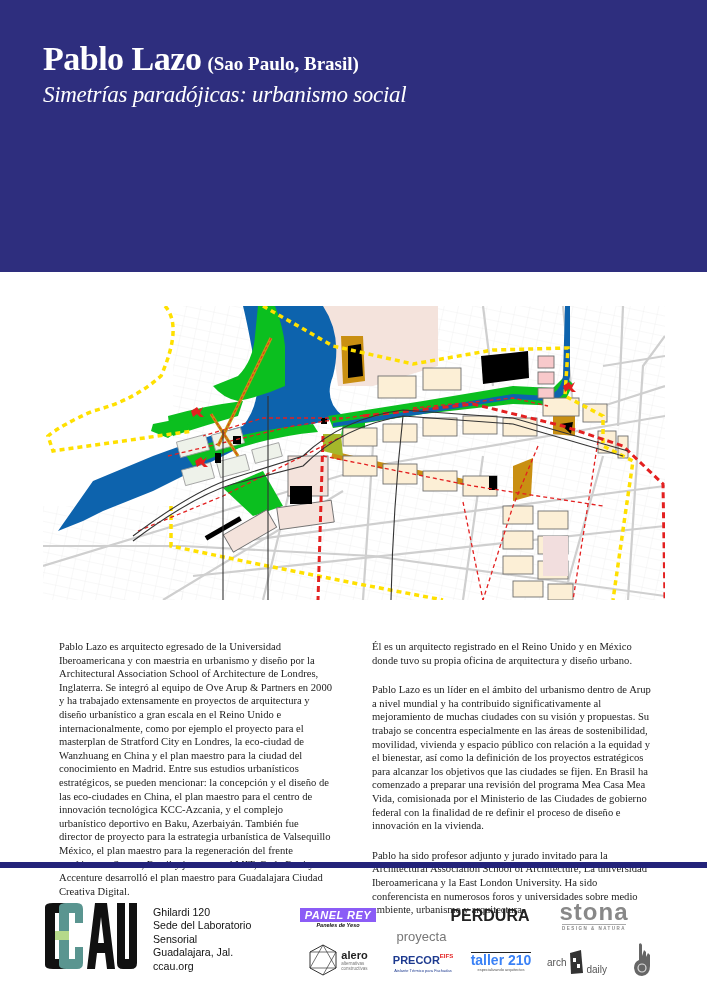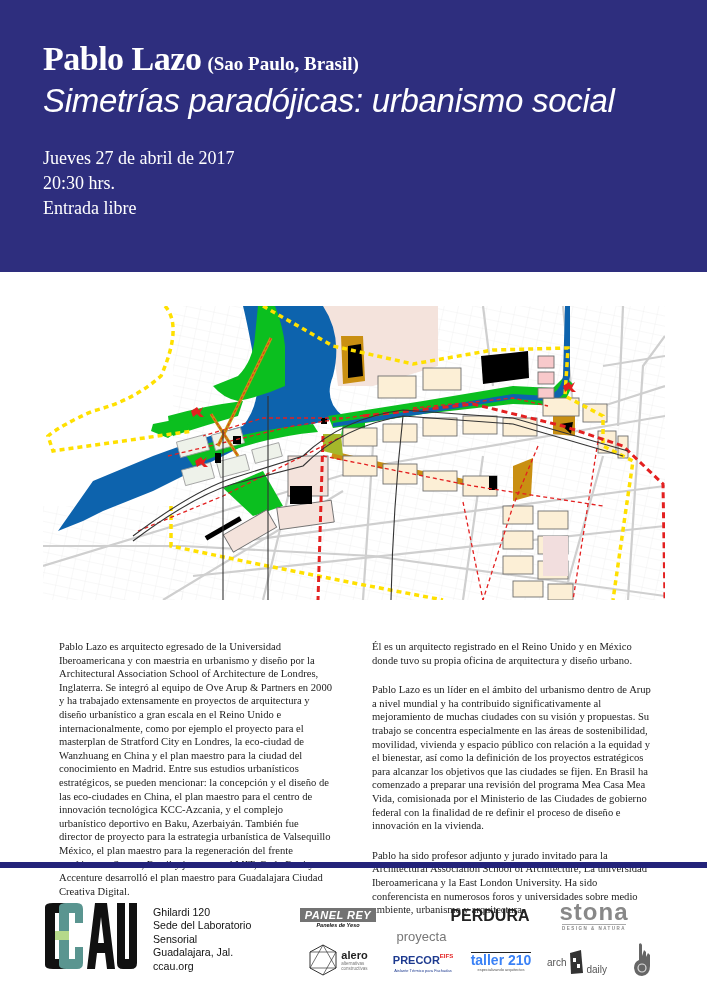--- a/index.html
+++ b/index.html
@@ -3,21 +3,21 @@
 <meta charset="utf-8">
 <style>
   html, body { margin: 0; padding: 0; background: #ffffff; }
   body { width: 707px; height: 1000px; position: relative; overflow: hidden; font-family: "Liberation Serif", serif; }
 
   
   .header { position: absolute; left: 0; top: 0; width: 707px; height: 272px; background: #2e2e7e; color: #ffffff; }
   .hdr-title { position: absolute; left: 43px; top: 40px; white-space: nowrap; }
   .hdr-name { font-family: Liberation Serif, serif; font-weight: bold; font-size: 34px; letter-spacing: -0.5px; }
   .hdr-origin { font-family: "Liberation Serif", serif; font-weight: bold; font-size: 19px; margin-left: 6px; }
-  .hdr-subtitle { position: absolute; left: 43px; top: 82px; font-family: Liberation Sans, sans-serif; font-style: italic; font-size: 33px; white-space: nowrap; letter-spacing: -0.3px; }
+  .hdr-subtitle { position: absolute; left: 43px; top: 82px; font-family: Liberation Serif, serif; font-style: italic; font-size: 23px; white-space: nowrap; letter-spacing: -0.3px; }
   .hdr-info { position: absolute; left: 43px; top: 146px; font-family: "Liberation Serif", serif; font-size: 18px; line-height: 25px; }
   .hdr-info div { white-space: nowrap; }
 
   
   .map { position: absolute; left: 43px; top: 306px; width: 622px; height: 294px; overflow: hidden; background: #ffffff; }
   .map svg { display: block; }
 
   
   .bio { position: absolute; top: 624px; font-family: "Liberation Serif", serif; font-size: 10.6px; line-height: 13.6px; color: #222222; }
   .bio p { margin: 16px; }
@@ -32,25 +32,20 @@
   .sponsor { position: absolute; display: flex; align-items: center; justify-content: center; font-family: "Liberation Sans", sans-serif; }
 </style>
 </head>
 <body>
 
 <div class="header">
   <div class="hdr-title">
     <span class="hdr-name">Pablo Lazo</span><span class="hdr-origin">(Sao Paulo, Brasil)</span>
   </div>
   <div class="hdr-subtitle">Simetrías paradójicas: urbanismo social</div>
-  <div class="hdr-info">
-    <div>Jueves 27 de abril de 2017</div>
-    <div>20:30 hrs.</div>
-    <div>Entrada libre</div>
-  </div>
 </div>
 
 <div class="map">
   <svg width="622" height="294" viewBox="0 0 622 294" xmlns="http://www.w3.org/2000/svg">
     <defs>
       <pattern id="grid" width="14" height="10" patternUnits="userSpaceOnUse" patternTransform="rotate(12)">
         <path d="M0 0 H14 M0 0 V10" stroke="#e6e6e6" stroke-width="0.6" fill="none"></path>
       </pattern>
     </defs>
 
@@ -217,21 +212,21 @@
 
 <div class="address">
   <div>Ghilardi 120</div>
   <div>Sede del Laboratorio</div>
   <div>Sensorial</div>
   <div>Guadalajara, Jal.</div>
   <div>ccau.org</div>
 </div>
 
 <div class="sponsor" style="left:296px;top:904px;width:84px;height:28px;flex-direction:column;">
-  <div style="background:#737373;color:#fff;font-weight:bold;font-style:italic;font-size:11px;padding:1px 5px;letter-spacing:0.5px;">PANEL REY</div>
+  <div style="background:#8b5cf6;color:#fff;font-weight:bold;font-style:italic;font-size:11px;padding:1px 5px;letter-spacing:0.5px;">PANEL REY</div>
   <div style="font-size:5.5px;font-weight:bold;font-style:italic;color:#111;">Paneles de Yeso</div>
 </div>
 
 <div class="sponsor" style="left:407px;top:902px;width:112px;height:28px;">
   <span style="font-size:13px;color:#777;margin-top:40px;">proyecta</span>
   <svg width="18" height="18" viewBox="0 0 18 18" style="margin:0 2px;">
     <path d="M9 1 L16 5 L16 13 L9 17 L2 13 L2 5 Z" fill="none" stroke="#5b7fb5" stroke-width="1.5"></path>
     <path d="M9 1 L9 9 L16 13 M9 9 L2 13" stroke="#5b7fb5" stroke-width="1" fill="none"></path>
   </svg>
   <span style="font-size:16px;font-weight:bold;color:#222;text-align:center;">PERDURA</span>

